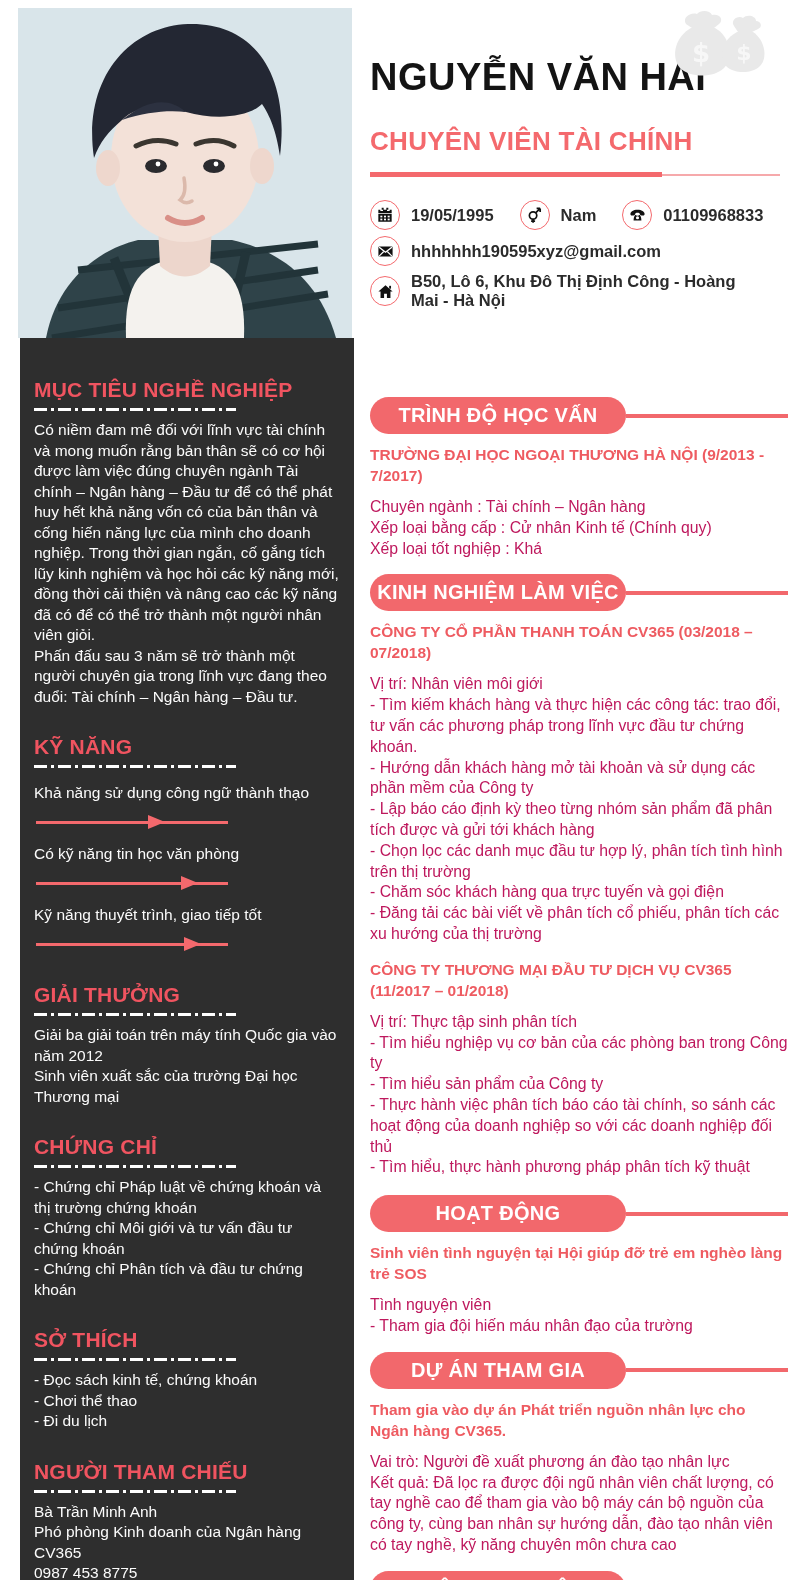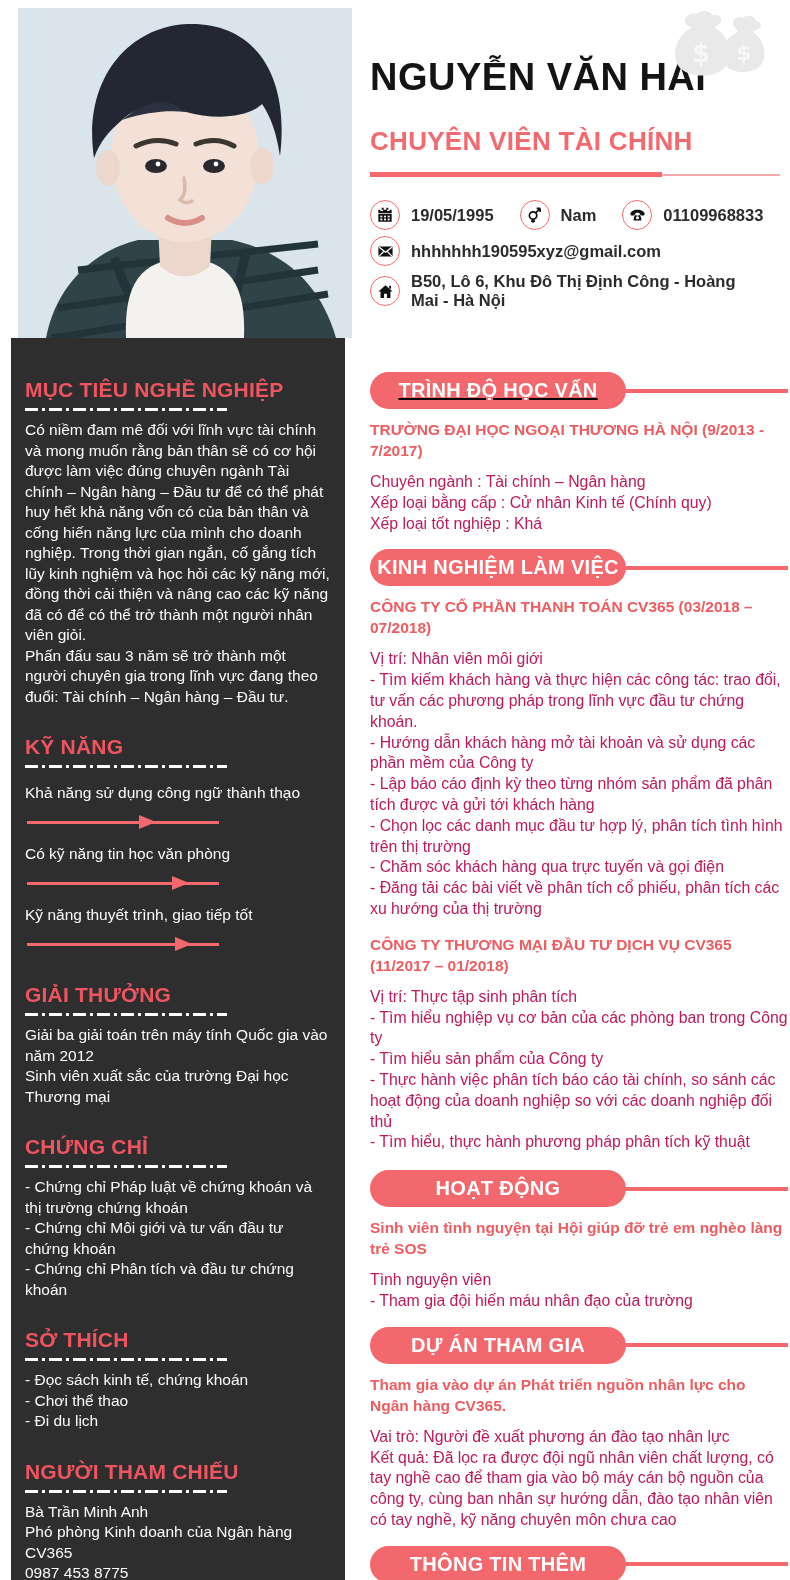--- a/index.html
+++ b/index.html
@@ -10,21 +10,21 @@
     font-family:"Liberation Sans","DejaVu Sans",sans-serif;
     -webkit-font-smoothing:antialiased;
   }
 
   
   .photo { position:absolute; left:18px; top:8px; width:334px; height:330px; overflow:hidden; }
   .photo svg { display:block; }
 
   
   .sidebar {
-    position:absolute; left:11px; top:338px; width:334px; height:1242px;
+    position:absolute; left:20px; top:338px; width:334px; height:1242px;
     background:#2e2e2e; color:#f4f4f4; padding:40px 14px 20px 14px;
   }
   .side-heading {
     color:#f05460; font-size:21px; font-weight:bold; letter-spacing:.2px;
   }
   .dash-line {
     margin-top:6px; height:3px; width:202px;
     background:repeating-linear-gradient(90deg,#ffffff 0 13px,transparent 13px 17px,#ffffff 17px 20px,transparent 20px 24px);
   }
   .side-body {
@@ -72,21 +72,21 @@
   }
   .pill-line { flex:1; height:4px; background:#f2686c; }
 
   .sub-red {
     margin-top:10px; font-size:15.5px; font-weight:bold; color:#ee5b61; line-height:21px;
     white-space:pre-line;
   }
   .main-body {
     margin-top:11px; font-size:15.8px; color:#be185d; line-height:20.8px; white-space:pre-line;
   }
-  .edu-header { margin-top:62px;text-decoration:underline; }
+  .edu-header { margin-top:87px; }
 </style>
 </head>
 <body>
 
 <div class="page">
 
   <div class="photo">
     <svg width="334" height="330" viewBox="0 0 334 330" xmlns="http://www.w3.org/2000/svg">
       <rect width="334" height="330" fill="#d9e5ea"></rect>
 

